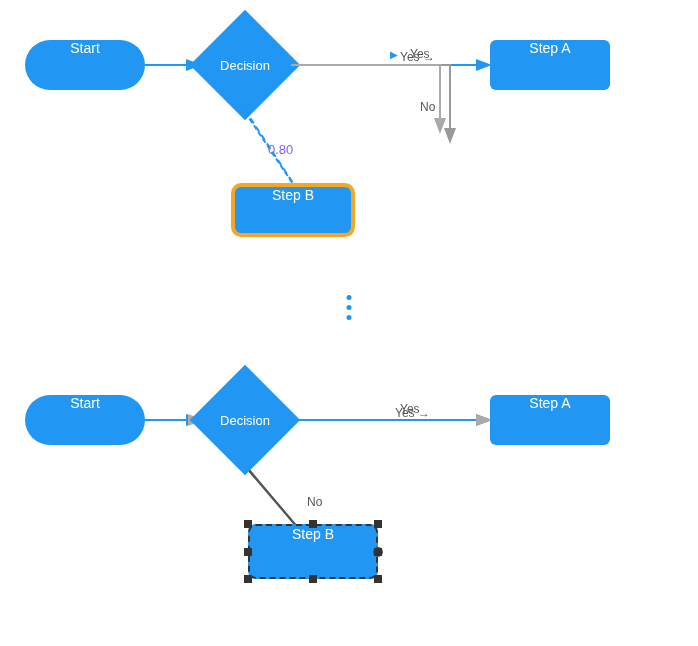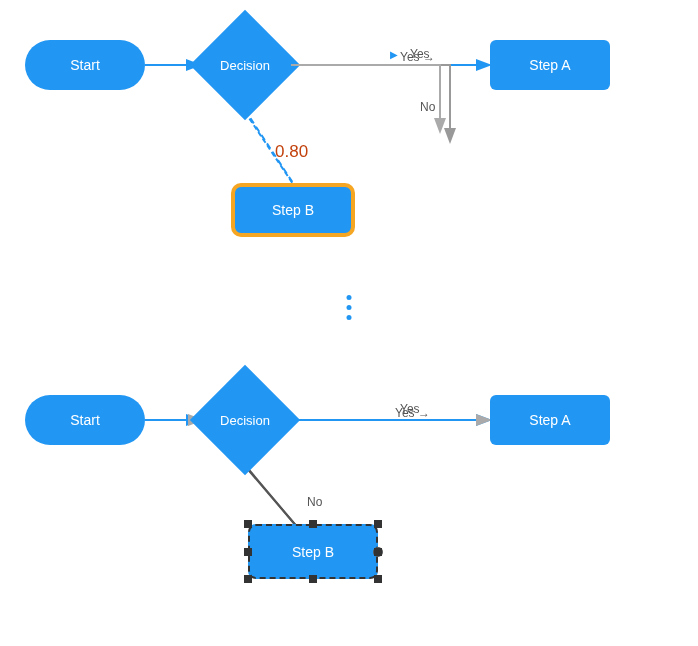--- a/index.html
+++ b/index.html
@@ -14,21 +14,21 @@
     svg {
       position: absolute;
       top: 0; left: 0;
       width: 698px;
       height: 646px;
       pointer-events: none;
     }
     .node {
       position: absolute;
       display: flex;
-      align-items: center;
+      align-items: flex-start;
       justify-content: center;
       color: #fff;
       font-size: 14px;
       font-weight: 500;
     }
     
     .start1 {
       left: 25px; top: 40px;
       width: 120px; height: 50px;
       background: #2196f3;
@@ -184,21 +184,21 @@
   <div class="diamond1"></div>
   <div class="diamond1-label">
     <span>Decision</span>
   </div>
 </div>
 
 <div class="node stepa1">
   <span>Step A</span>
 </div>
 
-<div style="position:absolute; left:275px; top:142px; color:#c2410c; font-size:17px;">
+<div style="position:absolute; left:268px; top:142px; color:#8b5cf6; font-size:13px;">
   <span>0.80</span>
 </div>
 
 <div class="node stepb1">
   <span>Step B</span>
 </div>
 
 <div style="position:absolute; left:400px; top:50px; color:#555; font-size:12px;">
   <span>Yes</span> →
 </div>

